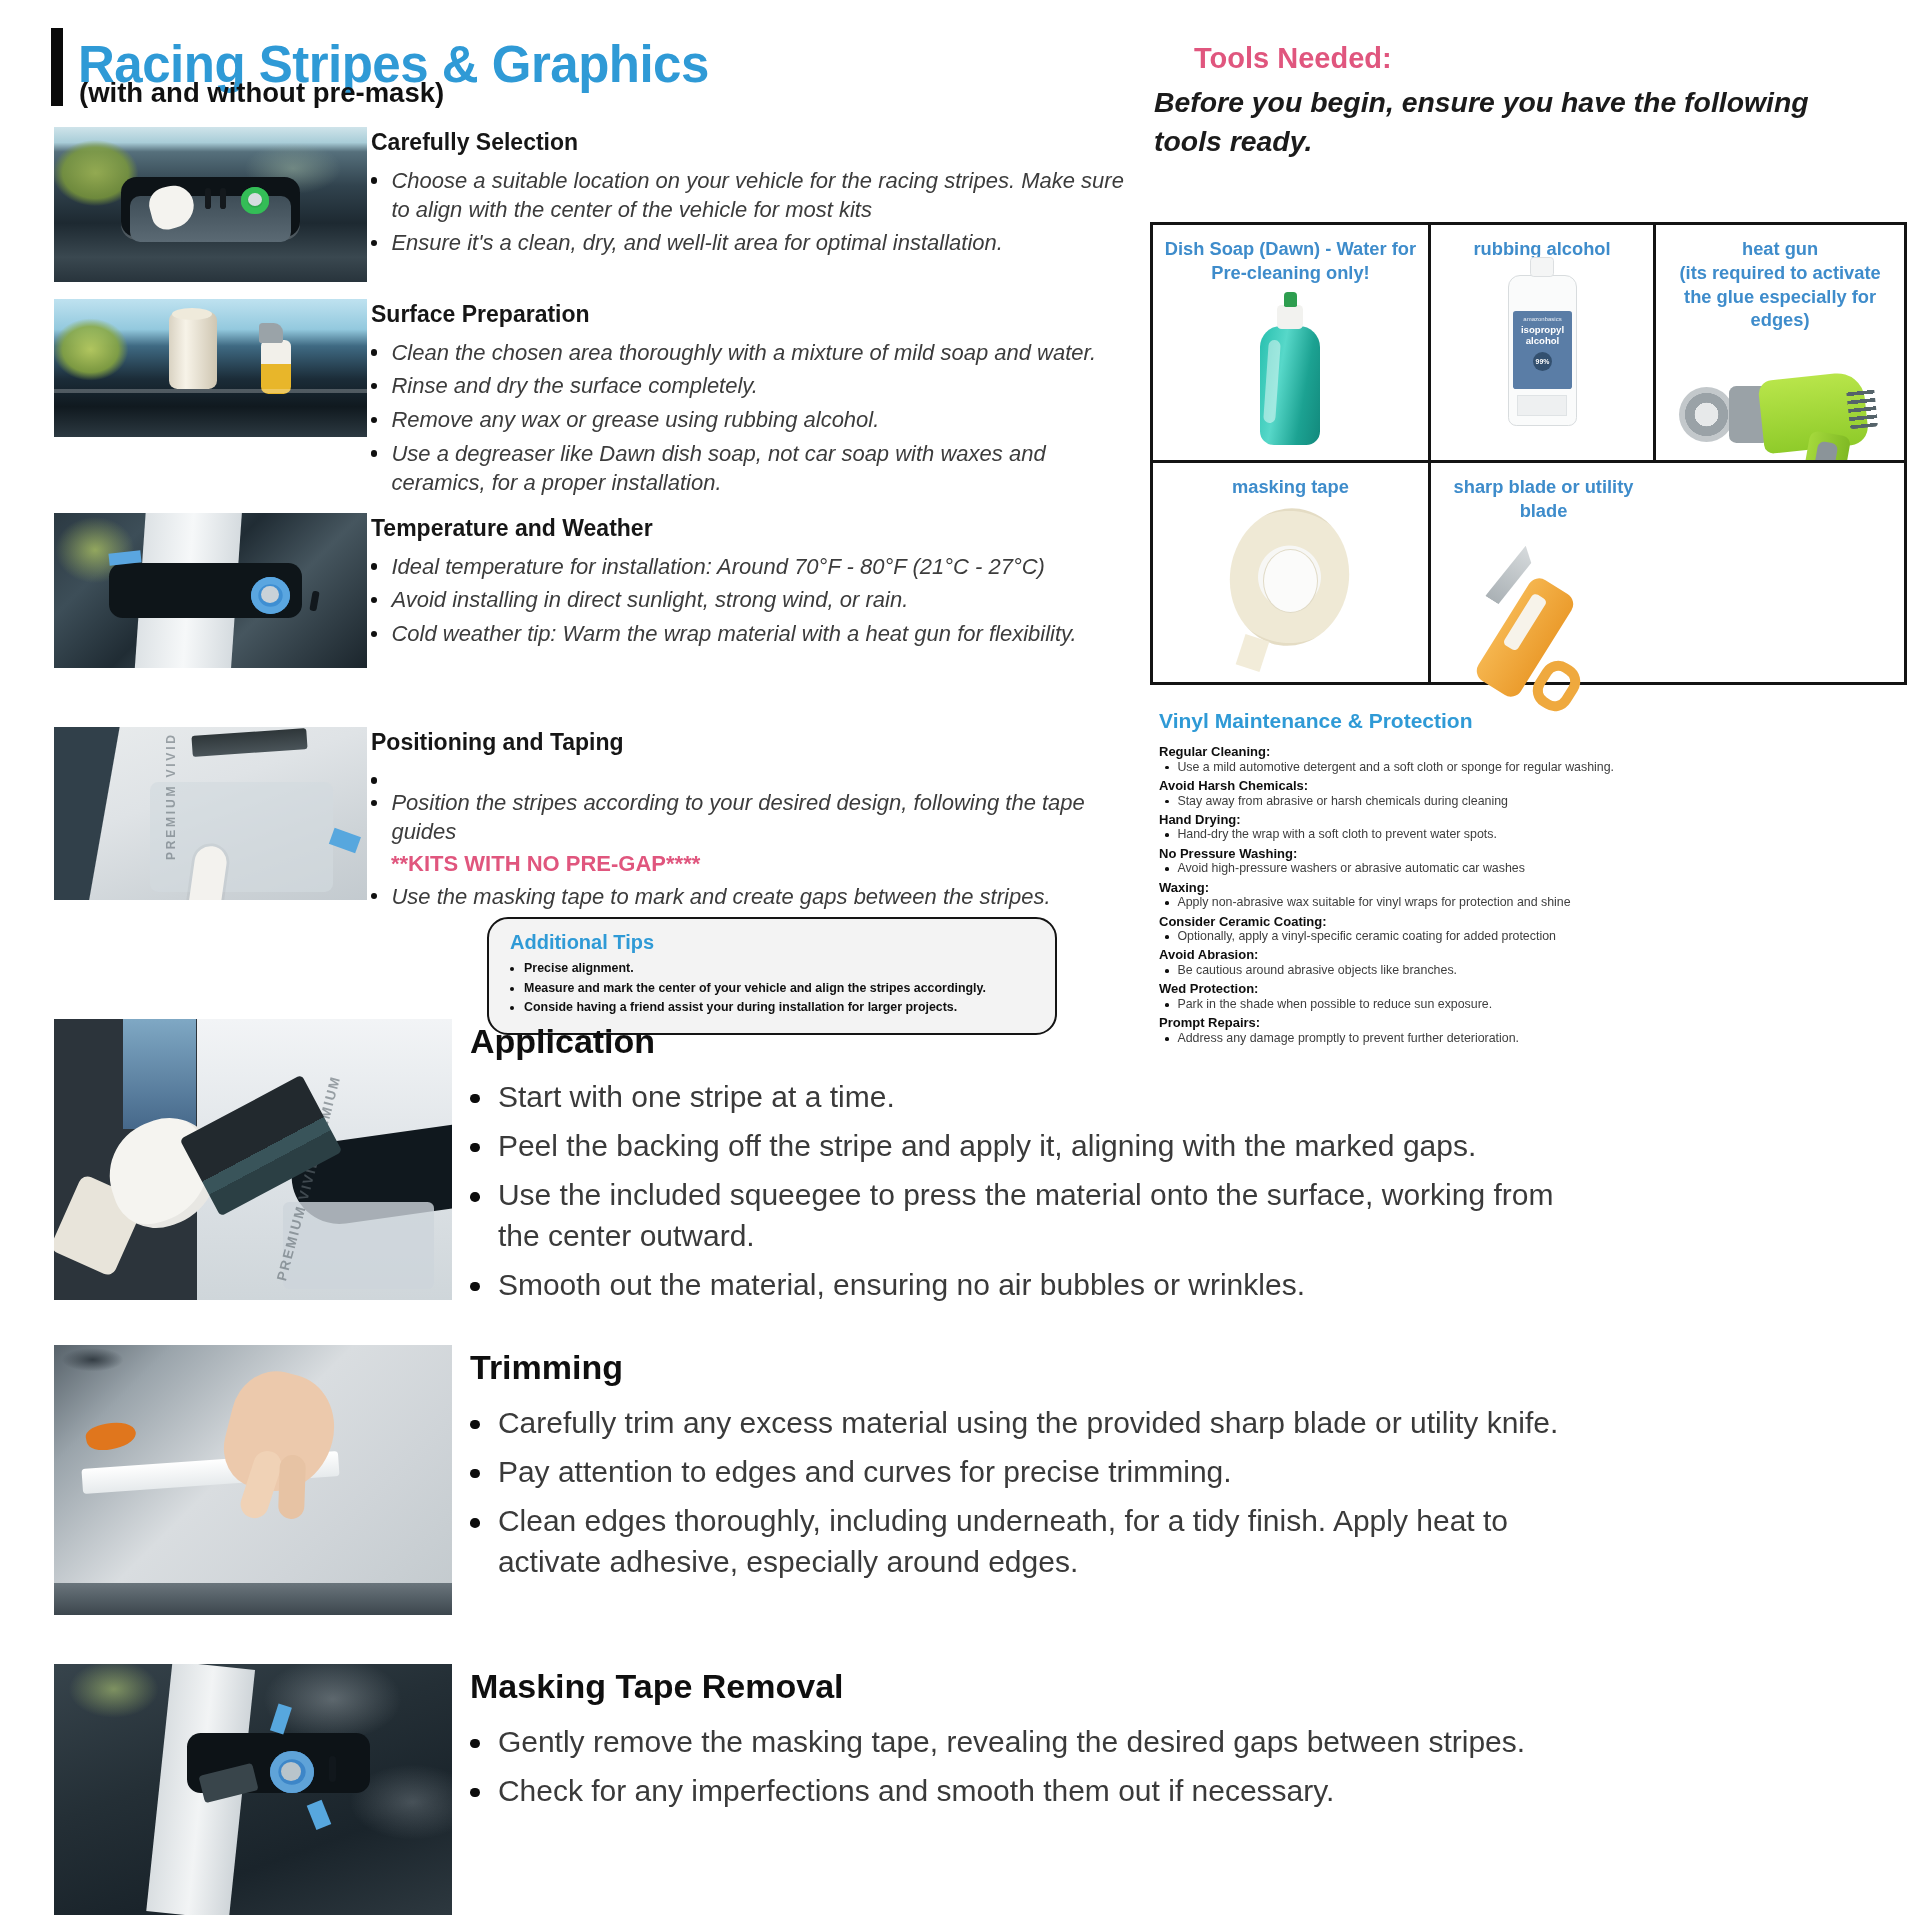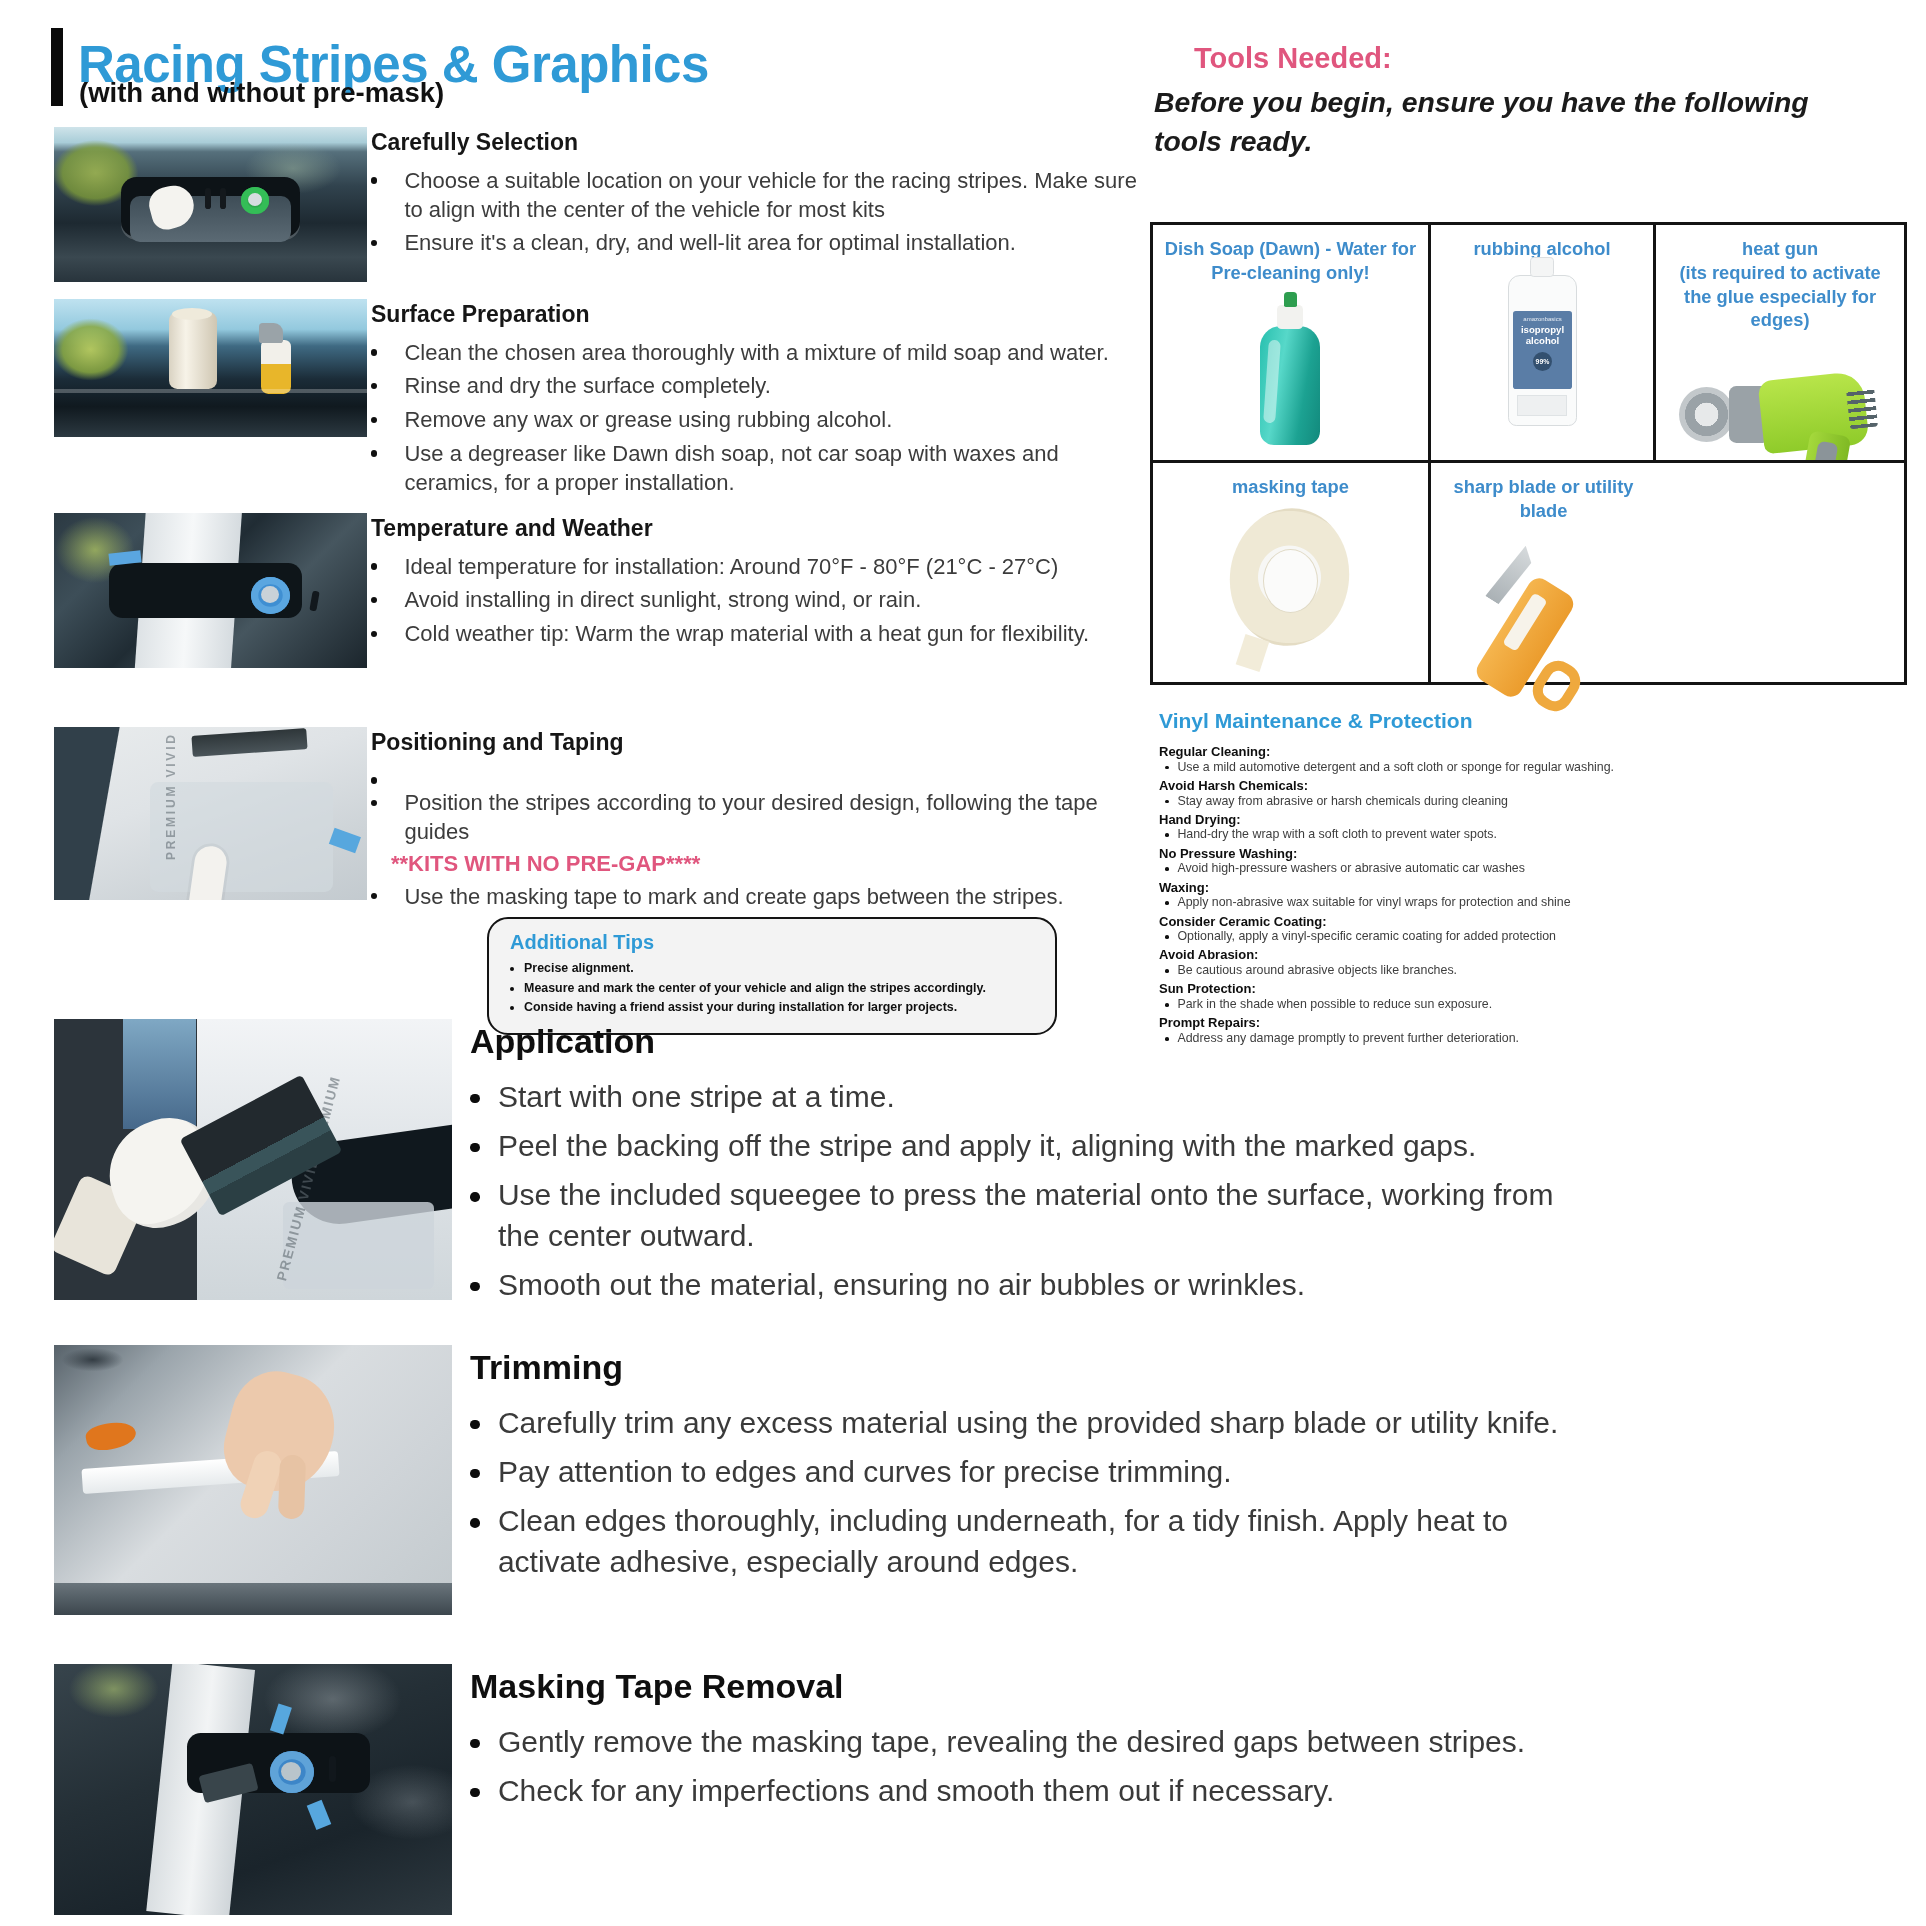--- a/index.html
+++ b/index.html
@@ -22,21 +22,21 @@
 
   
   #title-bar{left:51px;top:27.5px;width:12.4px;height:78px;background:#0a0a0a;}
   #page-title{left:78px;top:18.3px;font-size:51px;font-weight:bold;color:var(--accent-blue);letter-spacing:-0.5px;margin-top:17px;}
   #page-subtitle{left:79px;top:77px;font-size:27.5px;font-weight:bold;color:#111;}
 
   
   .row{position:absolute;left:54px;}
   .row .sec-text{position:absolute;left:317px;top:1.8px;width:770px;}
   .sec-heading{font-size:23px;font-weight:bold;color:#161616;margin-bottom:10px;}
-  .blist li{display:flex;gap:27px;list-style:none;margin-bottom:4.6px;}
+  .blist li{display:flex;gap:14px;list-style:none;margin-bottom:4.6px;font-style:italic;}
   .blist .dot{flex:none;width:6.4px;height:6.4px;border-radius:50%;background:#101010;margin-top:11.5px;}
   .blist .txt{font-size:22px;line-height:1.32;color:var(--body-ink);}
   .note-pink{margin-left:20px;font-size:22px;font-weight:bold;color:var(--accent-pink);margin-bottom:4.6px;}
 
   
   .ph{position:absolute;left:0;top:0;overflow:hidden;background:#26323a;}
   .ph *{position:absolute;}
 
   #ph1{width:313px;height:155px;top:0;
     background:linear-gradient(180deg,#cfe4ea 0%,#a9cdd8 10%,#56707c 16%,#31434e 38%,#1d2931 62%,#3a4850 84%,#28343c 100%);}
@@ -414,21 +414,21 @@
   <div class="maint-label">Consider Ceramic Coating:</div>
   <div class="maint-li">
       <span class="dot"></span>
       <span class="txt">Optionally, apply a vinyl-specific ceramic coating for added protection</span>
     </div>
   <div class="maint-label">Avoid Abrasion:</div>
   <div class="maint-li">
       <span class="dot"></span>
       <span class="txt">Be cautious around abrasive objects like branches.</span>
     </div>
-  <div class="maint-label">Sun Protection:</div>
+  <div class="maint-label">Wed Protection:</div>
   <div class="maint-li">
       <span class="dot"></span>
       <span class="txt">Park in the shade when possible to reduce sun exposure.</span>
     </div>
   <div class="maint-label">Prompt Repairs:</div>
   <div class="maint-li">
       <span class="dot"></span>
       <span class="txt">Address any damage promptly to prevent further deterioration.</span>
     </div>
 </div>

